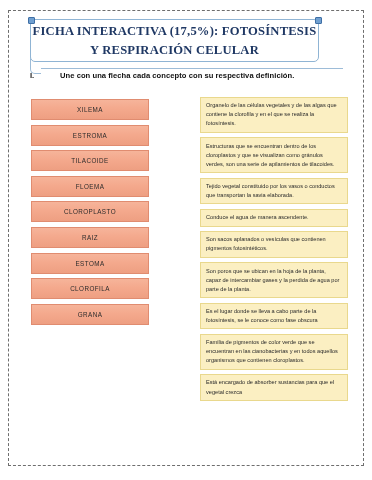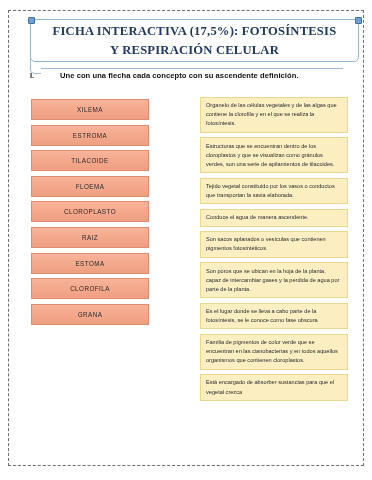--- a/index.html
+++ b/index.html
@@ -19,21 +19,21 @@
     position: absolute;
     left: 8px; top: 10px;
     width: 356px; height: 456px;
     border: 1.6px dashed #6e6e6e;
     background: #ffffff;
   }
   
   #title-box {
     position: absolute;
     left: 30px; top: 19px;
-    width: 329px; height: 43px;
+    width: 289px; height: 43px;
     border: 1.3px solid #8fb4d4;
     border-radius: 5px;
     background: #ffffff;
     display: flex;
     align-items: center;
     justify-content: center;
   }
   #title-text {
     color: #1f3864;
     font-family: "Liberation Serif", serif;
@@ -141,21 +141,21 @@
   <div id="title-box">
     <span class="handle tl"></span>
     <span class="handle tr"></span>
     <div id="title-text">FICHA INTERACTIVA (17,5%): FOTOSÍNTESIS Y RESPIRACIÓN CELULAR</div>
   </div>
 
   <div id="title-rule"></div>
 
   <div id="instruction-row">
     <span id="instruction-number">I.</span>
-    <span id="instruction-text">Une con una flecha cada concepto con su ascendente definición.</span>
+    <span id="instruction-text">Une con una flecha cada concepto con su respectiva definición.</span>
   </div>
 
   <div id="concepts-column">
     <div class="concept-box">XILEMA</div>
     <div class="concept-box">ESTROMA</div>
     <div class="concept-box">TILACOIDE</div>
     <div class="concept-box">FLOEMA</div>
     <div class="concept-box">CLOROPLASTO</div>
     <div class="concept-box">RAIZ</div>
     <div class="concept-box">ESTOMA</div>

